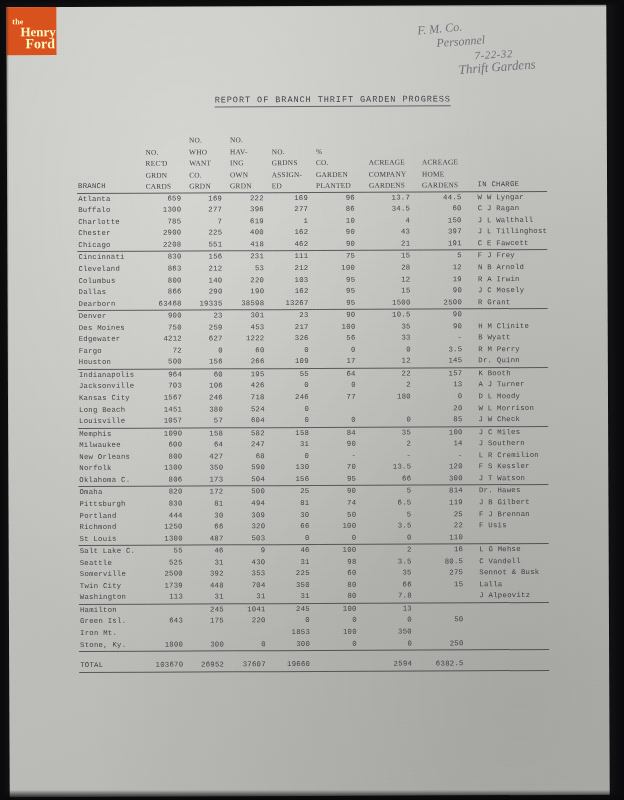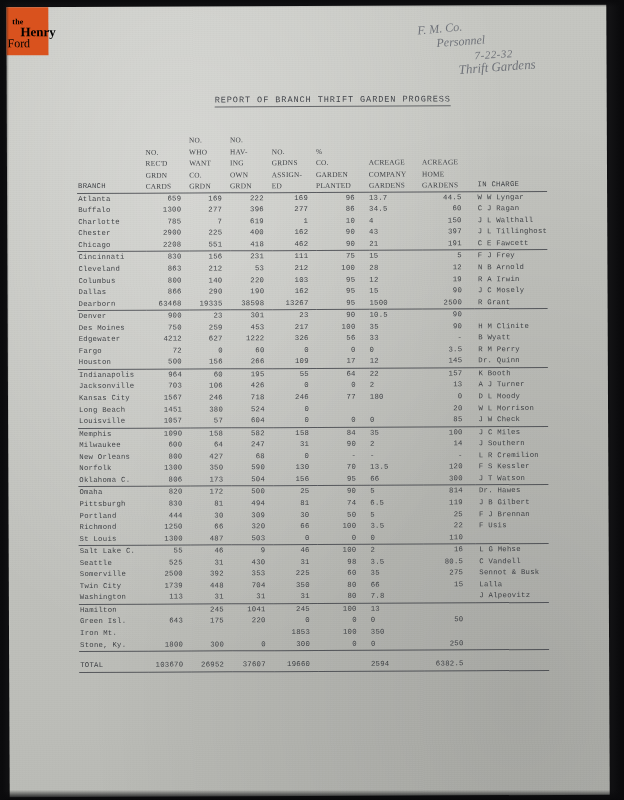--- a/index.html
+++ b/index.html
@@ -70,46 +70,46 @@
     left: 0; top: 0;
     width: 624px; height: 7px;
     background: linear-gradient(0deg, rgba(10,10,12,0.0) 0%, rgba(10,10,12,0.9) 80%, #0a0a0c 100%);
   }
 
   
   #logo {
     position: absolute;
     left: 0px;
     top: 0px;
-    width: 42px;
+    width: 50px;
     height: 48px;
     background: #d9521e;
     z-index: 40;
-    color: #000000;
+    color: #fef9c3;
     font-family: "Liberation Serif", serif;
     line-height: 1;
   }
   #logo .l-the {
     position: absolute;
     left: 6px; top: 11px;
     font-size: 8px;
     font-weight: bold;
     letter-spacing: 0.2px;
   }
   #logo .l-henry {
     position: absolute;
     left: 14px; top: 18px;
     font-size: 13px;
     font-weight: bold;
   }
   #logo .l-ford {
     position: absolute;
-    left: 1px; top: 30px;
-    font-size: 12px;
-    font-weight: normal;
+    left: 19px; top: 30px;
+    font-size: 14px;
+    font-weight: bold;
   }
 
   
   .tw {
     font-family: "Liberation Mono", "DejaVu Sans Mono", monospace;
     color: #30333a;
     opacity: 0.88;
   }
 
   #doc-title {
@@ -167,21 +167,21 @@
     white-space: nowrap;
     letter-spacing: 0.25px;
   }
   
   .c-branch  { text-align: left;  width: 84px; padding-left: 1px !important; margin-top: 39px; }
   .c-cards   { text-align: right; width: 46px; padding-right: 8px !important; }
   .c-want    { text-align: right; width: 46px; padding-right: 8px !important; }
   .c-having  { text-align: right; width: 48px; padding-right: 8px !important; }
   .c-assign  { text-align: right; width: 44px; padding-right: 8px !important; }
   .c-pct     { text-align: right; width: 44px; padding-right: 14px !important; }
-  .c-acco    { text-align: left; width: 46px; padding-right: 12px !important; }
+  .c-acco    { text-align: right; width: 46px; padding-right: 12px !important; }
   .c-achome  { text-align: right; width: 44px; padding-right: 12px !important; }
   .c-charge  { text-align: left;  width: 68px; padding-left: 4px !important; }
 
   thead td { vertical-align: bottom; }
   thead .hdr-cell { text-align: left; }
   .hdr-right { text-align: left; font-family: Liberation Serif, serif; }
   tr.rule-bot > td { border-bottom: 1.1px solid rgba(45,48,55,0.8); }
   tr.spacer > td { height: 8px; line-height: 8px; border: none; }
 
   

